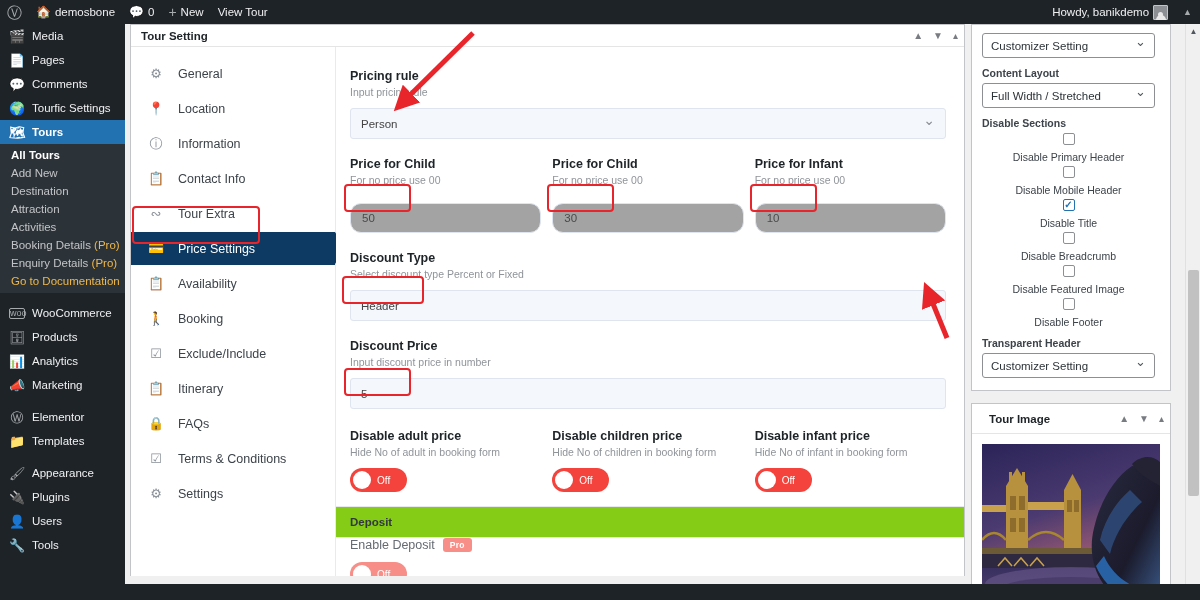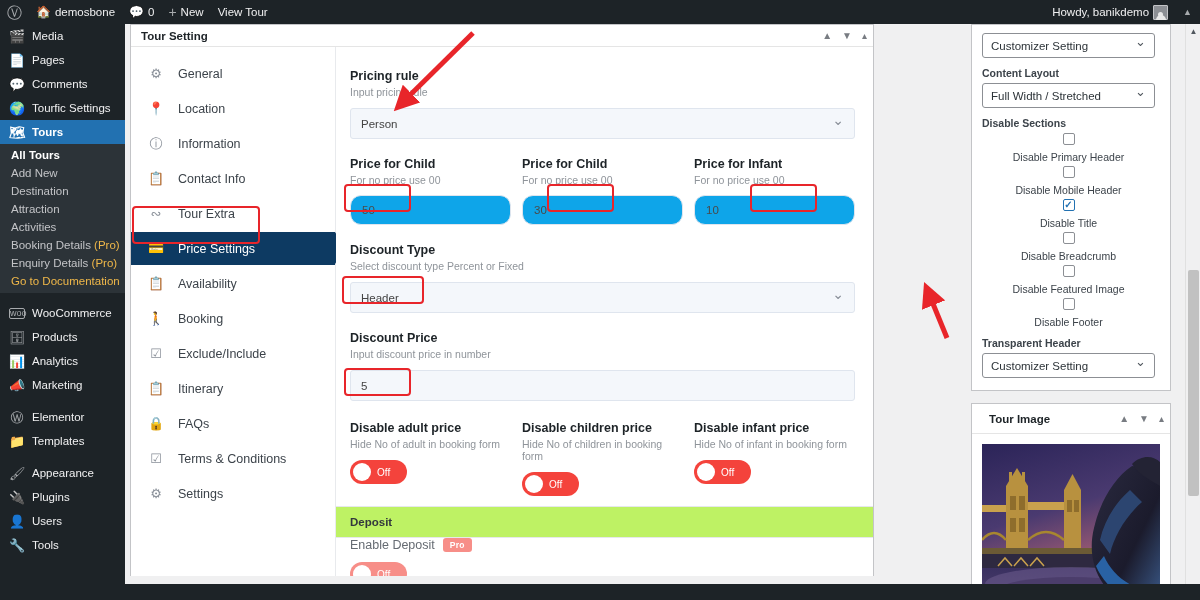--- a/index.html
+++ b/index.html
@@ -59,21 +59,21 @@
   .pro-tag { color: #f0b849; }
 
   
   #wpcontent {
     position: absolute; top: 24px; left: 125px; width: 1056px; height: 560px;
     background: #f0f0f1; overflow: hidden;
   }
 
   
   #tour-setting-box {
-    position:absolute; top:0px; left:5px; width:744px; height:552px;
+    position:absolute; top:0px; left:5px; width:835px; height:552px;
     background:#fff; border:1px solid #c3c4c7;
   }
   .mb-header {
     height: 22px; display:flex; align-items:center;
     padding: 0 6px 0 10px; border-bottom: 1px solid #e5e5e5; background:#fff;
   }
   .mb-title { font-size: 11.5px; font-weight: bold; color: #1d2327; }
   .mb-actions { margin-left:auto; display:flex; align-items:center; gap:10px; color:#787c82; font-size:10px;}
   .mb-actions span { cursor:pointer; }
   .mb-body { display: flex; height: 529px; }
@@ -111,36 +111,36 @@
     font-size: 11.5px; color: #444; cursor:pointer;
   }
   .control.select::after {
     content: "⌄"; margin-left:auto; color:#8a9099; font-size: 14px;
     position:relative; top:-4px;
   }
   .row3 { display:flex; gap: 11px; margin-top: 18px; }
   .col3 { width: 198px; }
   .row3.wide .col3 { width: 200px; }
   .input-box {
-    margin-top: 9px; height: 30px; background: #0ea5e9;
+    margin-top: 17px; height: 30px; background: #a3a3a3;
     border: 1px solid #dfe5ee; border-radius: 11px;
     display:flex; align-items:center; padding: 0 11px; font-size:11.5px; color:#4a4a4a;
   }
   .toggle {
     margin-top: 10px; width: 57px; height: 24px; border-radius: 13px;
     background: #f4433c; display:flex; align-items:center; position:relative; cursor:pointer;
   }
   .toggle .knob {
     width: 18px; height: 18px; border-radius:50%; background:#fff; margin-left:3px;
   }
   .toggle .tlabel { color:#fff; font-size:10px; margin-left:6px; font-weight:500; }
   .toggle.disabled { background:#f78e88; cursor:default; }
   .deposit-head {
     position:absolute; left:0; right:0; top:459px; height:32px;
-    background:#bef264; border-top:1px solid #e6e8eb; border-bottom:1px solid #e6e8eb;
+    background:#84cc16; border-top:1px solid #e6e8eb; border-bottom:1px solid #e6e8eb;
     display:flex; align-items:center; padding-left:14px;
     font-size:11.5px; font-weight:bold; color:#33383d;
   }
   .deposit-body { position:absolute; top:491px; left:14px; }
   .dep-row { display:flex; align-items:center; gap:8px; }
   .dep-label { font-size:12.5px; color:#656b72; }
   .pro-badge {
     background:#f78e88; color:#fff; font-size:8.5px; font-weight:bold;
     padding:2px 7px; border-radius:3px; letter-spacing:.3px;
   }

